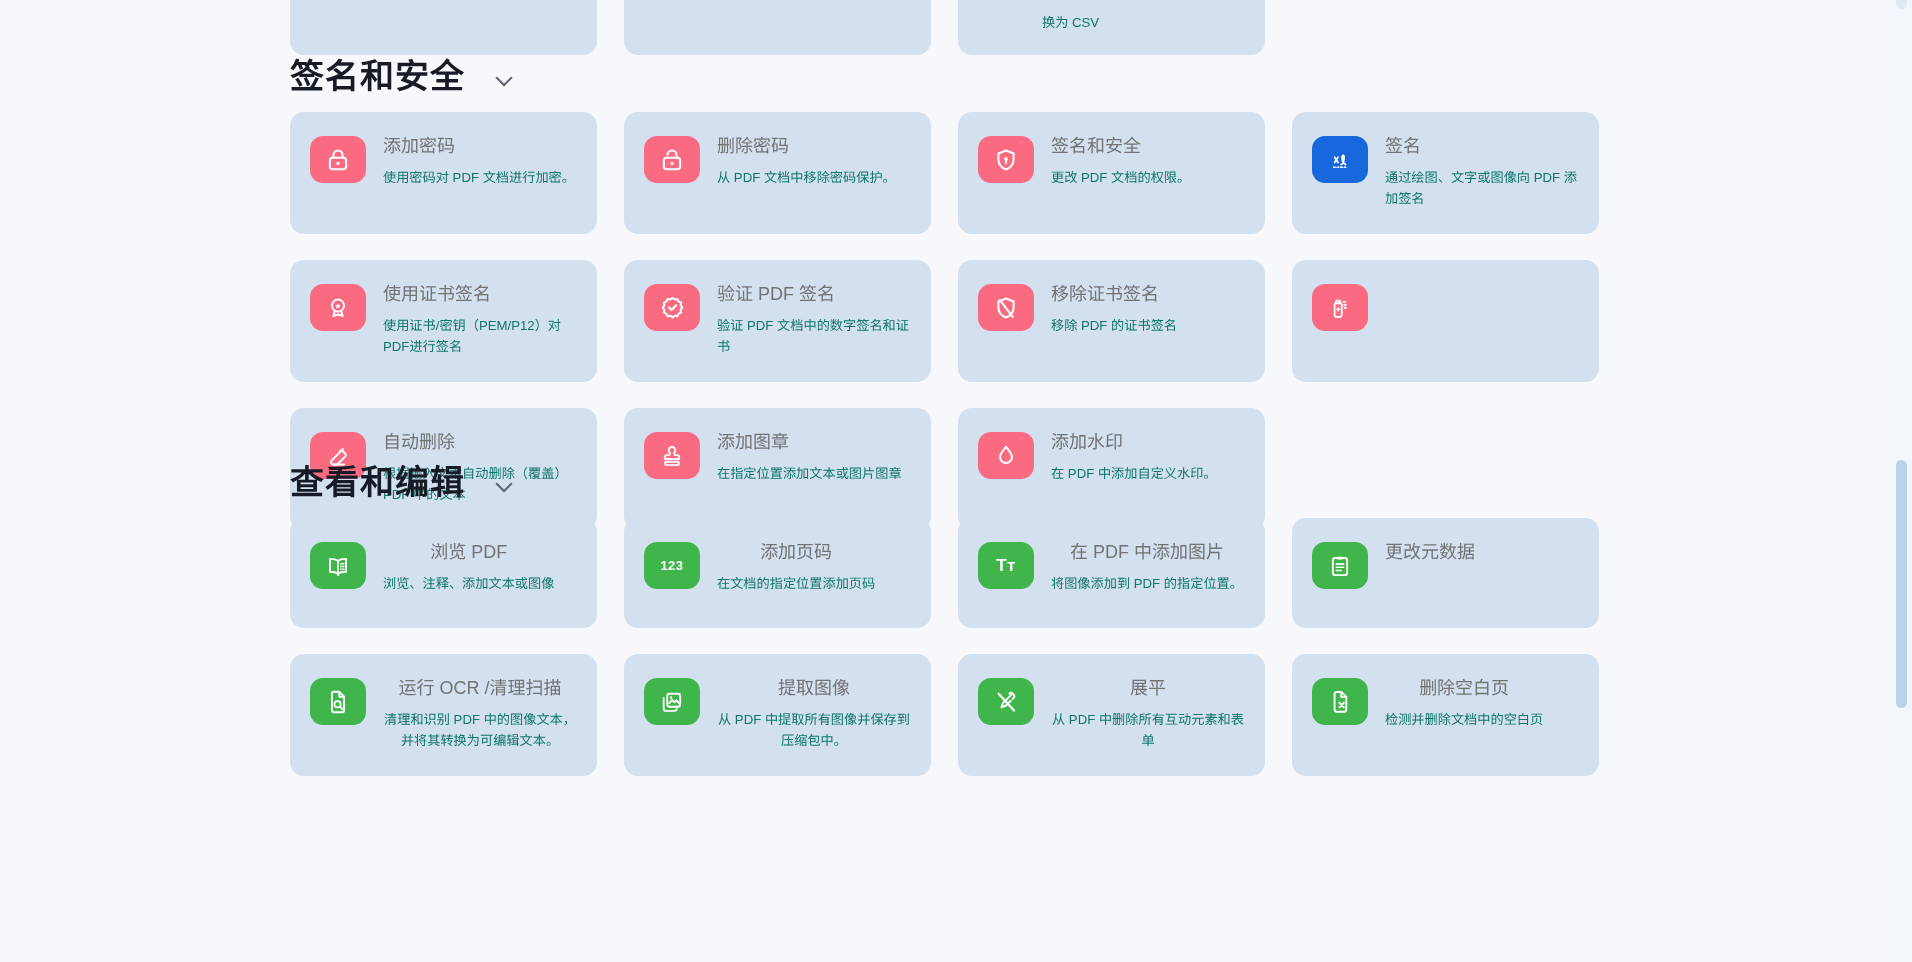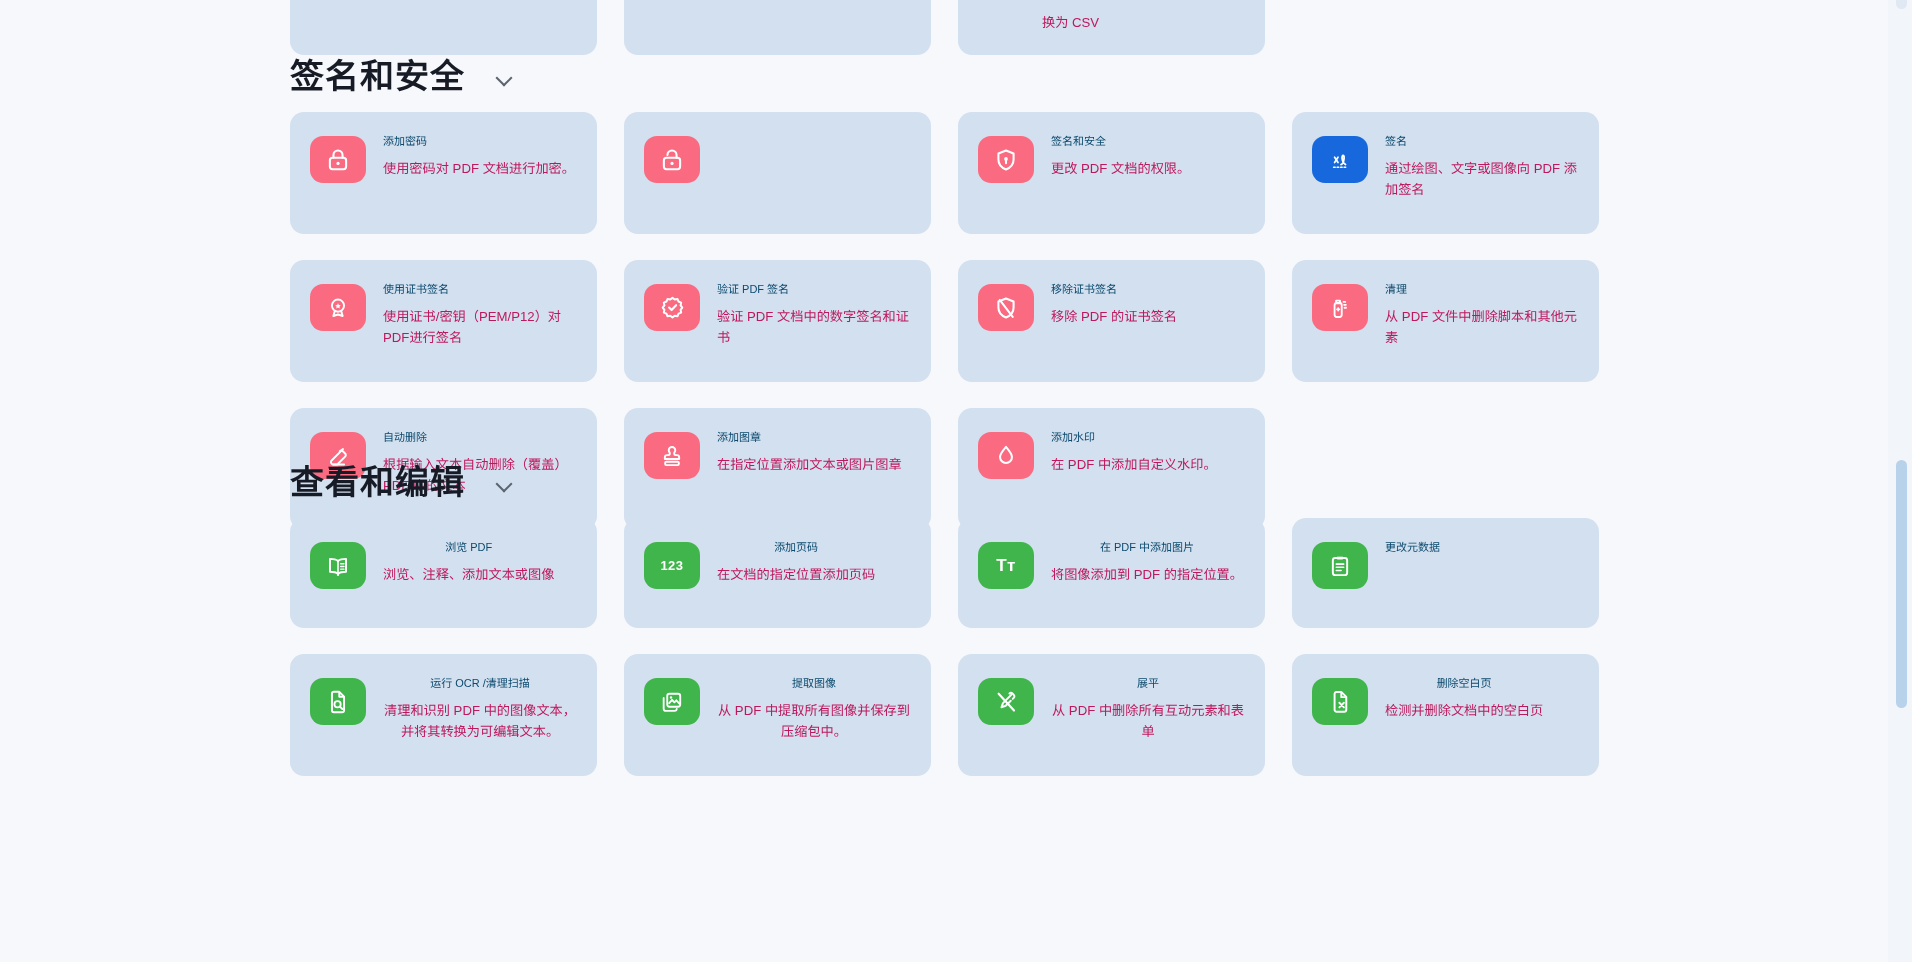--- a/index.html
+++ b/index.html
@@ -99,31 +99,31 @@
     justify-content: center;
     margin-top: 2px;
   }
   .card-ico svg { display: block; }
   .ico-pink  { background: #fa6a80; }
   .ico-blue  { background: #1668dc; }
   .ico-green { background: #3fb54b; }
 
   .card-body { padding-top: 1px; min-width: 0; }
   .card-title {
-    font-size: 11px;
+    font-size: 18px;
     font-weight: 400;
-    color: #0c4a6e;
+    color: #737373;
     line-height: 1.25;
     margin-bottom: 9px;
     white-space: nowrap;
   }
   .card-desc {
     font-size: 13.2px;
     line-height: 1.62;
-    color: #be185d;
+    color: #0f766e;
   }
 
   
   .glyph {
     color: #fff;
     font-weight: 700;
     font-family: "Liberation Sans", sans-serif;
     letter-spacing: .5px;
   }
   .glyph-123 { font-size: 13px; }
@@ -192,20 +192,24 @@
       </div>
 
       <div class="card tall">
         <div class="card-ico ico-pink">
           <svg width="26" height="26" viewBox="0 0 24 24" fill="none" stroke="#fff" stroke-width="1.9" stroke-linecap="round">
             <rect x="4.5" y="10" width="15" height="10.5" rx="2.4"></rect>
             <path d="M16.2 10V7.4a4.2 4.2 0 0 0-8.4 0"></path>
             <circle cx="12" cy="15.2" r="1.5" fill="#fff" stroke="none"></circle>
           </svg>
         </div>
+        <div class="card-body">
+          <div class="card-title">删除密码</div>
+          <div class="card-desc">从 PDF 文档中移除密码保护。</div>
+        </div>
       </div>
 
       <div class="card tall">
         <div class="card-ico ico-pink">
           <svg width="26" height="26" viewBox="0 0 24 24" fill="none" stroke="#fff" stroke-width="1.9" stroke-linejoin="round">
             <path d="M12 3.2 19 6v5.6c0 4.4-2.9 7.6-7 9.2-4.1-1.6-7-4.8-7-9.2V6z"></path>
             <circle cx="12" cy="11" r="1.7" fill="#fff" stroke="none"></circle>
             <path d="M12 12.4v2.6" stroke-linecap="round"></path>
           </svg>
         </div>
@@ -272,24 +276,20 @@
 
       <div class="card tall">
         <div class="card-ico ico-pink">
           <svg width="26" height="26" viewBox="0 0 24 24" fill="none" stroke="#fff" stroke-width="1.7" stroke-linecap="round" stroke-linejoin="round">
             <path d="M8.4 5.2h3.6v2.4H8.4z"></path>
             <path d="M7 9.4a2 2 0 0 1 2-2h2.6a2 2 0 0 1 2 2v8.9a2 2 0 0 1-2 2H9a2 2 0 0 1-2-2z"></path>
             <path d="M9.2 13.2h2.2M10.3 12.1v2.2"></path>
             <path d="M15.3 6.4h1.5M15.8 9.1h1.6M16.2 11.8h1.4"></path>
           </svg>
         </div>
-        <div class="card-body">
-          <div class="card-title">清理</div>
-          <div class="card-desc">从 PDF 文件中删除脚本和其他元素</div>
-        </div>
       </div>
 
       <div class="card tall">
         <div class="card-ico ico-pink">
           <svg width="26" height="26" viewBox="0 0 24 24" fill="none" stroke="#fff" stroke-width="1.8" stroke-linecap="round" stroke-linejoin="round">
             <path d="M16.6 5.6 6.1 16.1a2 2 0 0 0 0 2.9l.9.9h4.3l7.3-7.3a2 2 0 0 0 0-2.9l-2.1-2.1a2 2 0 0 0-2.9 0z"></path>
             <path d="M8 19.9h9.6"></path>
           </svg>
         </div>
         <div class="card-body">

